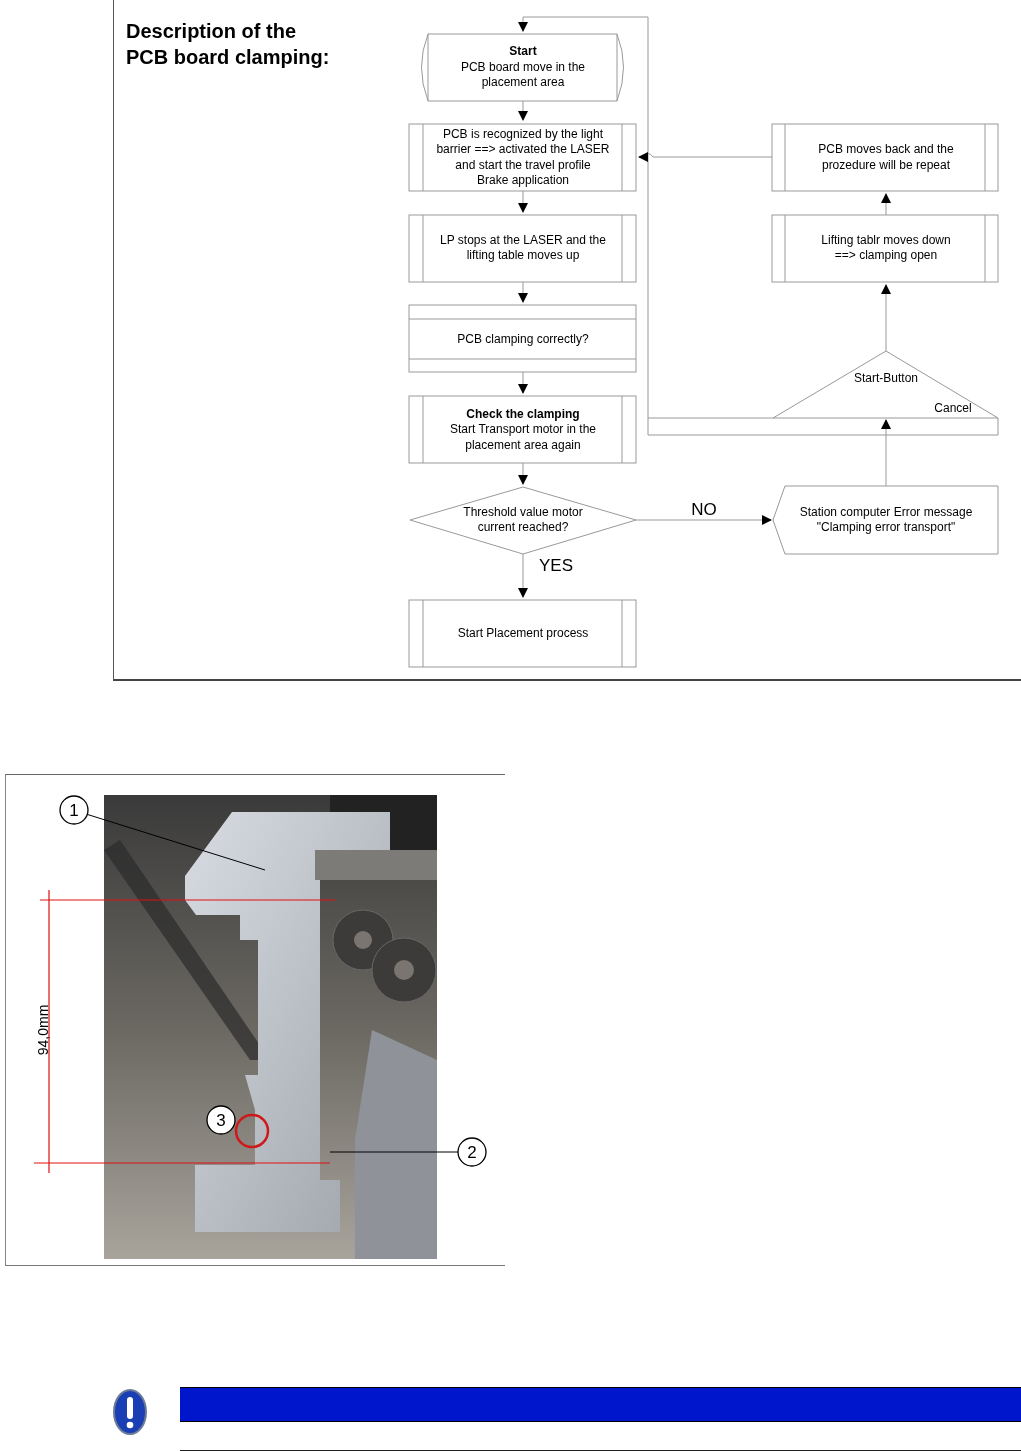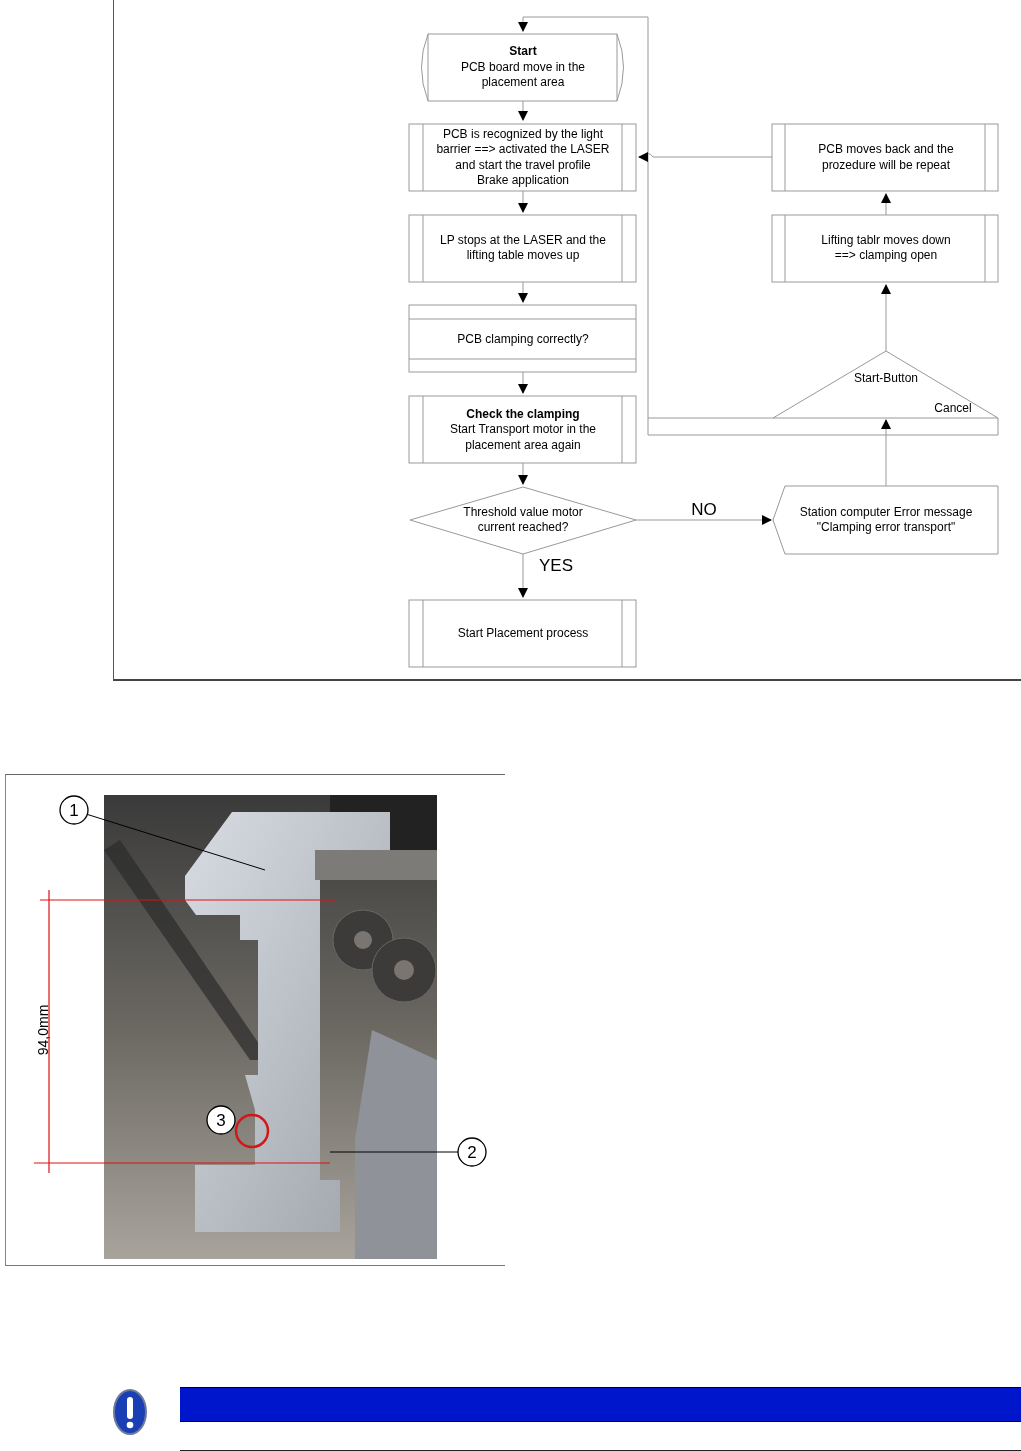--- a/index.html
+++ b/index.html
@@ -20,20 +20,22 @@
   #note-bar { position: absolute; left: 180px; top: 1387px; width: 841px; height: 33px;
          background: #0016cc; border-top: 1px solid #000; border-bottom: 1px solid #000; }
   #note-rule { position: absolute; left: 180px; top: 1450px; width: 841px; height: 1px; background: #222; }
 </style>
 </head>
 <body>
 
 <div id="flow-frame"></div>
 
 <div id="flow-title">
+  <div>Description of the</div>
+  <div>PCB board clamping:</div>
 </div>
 
 <svg id="flowchart" viewBox="0 0 1021 700" xmlns="http://www.w3.org/2000/svg">
   <defs>
     <marker id="arr" markerWidth="10" markerHeight="10" refX="9" refY="5" orient="auto" markerUnits="userSpaceOnUse">
       <path d="M0,0 L10,5 L0,10 z" fill="#000"></path>
     </marker>
   </defs>
   <g stroke="#999" stroke-width="1" fill="none">
 

